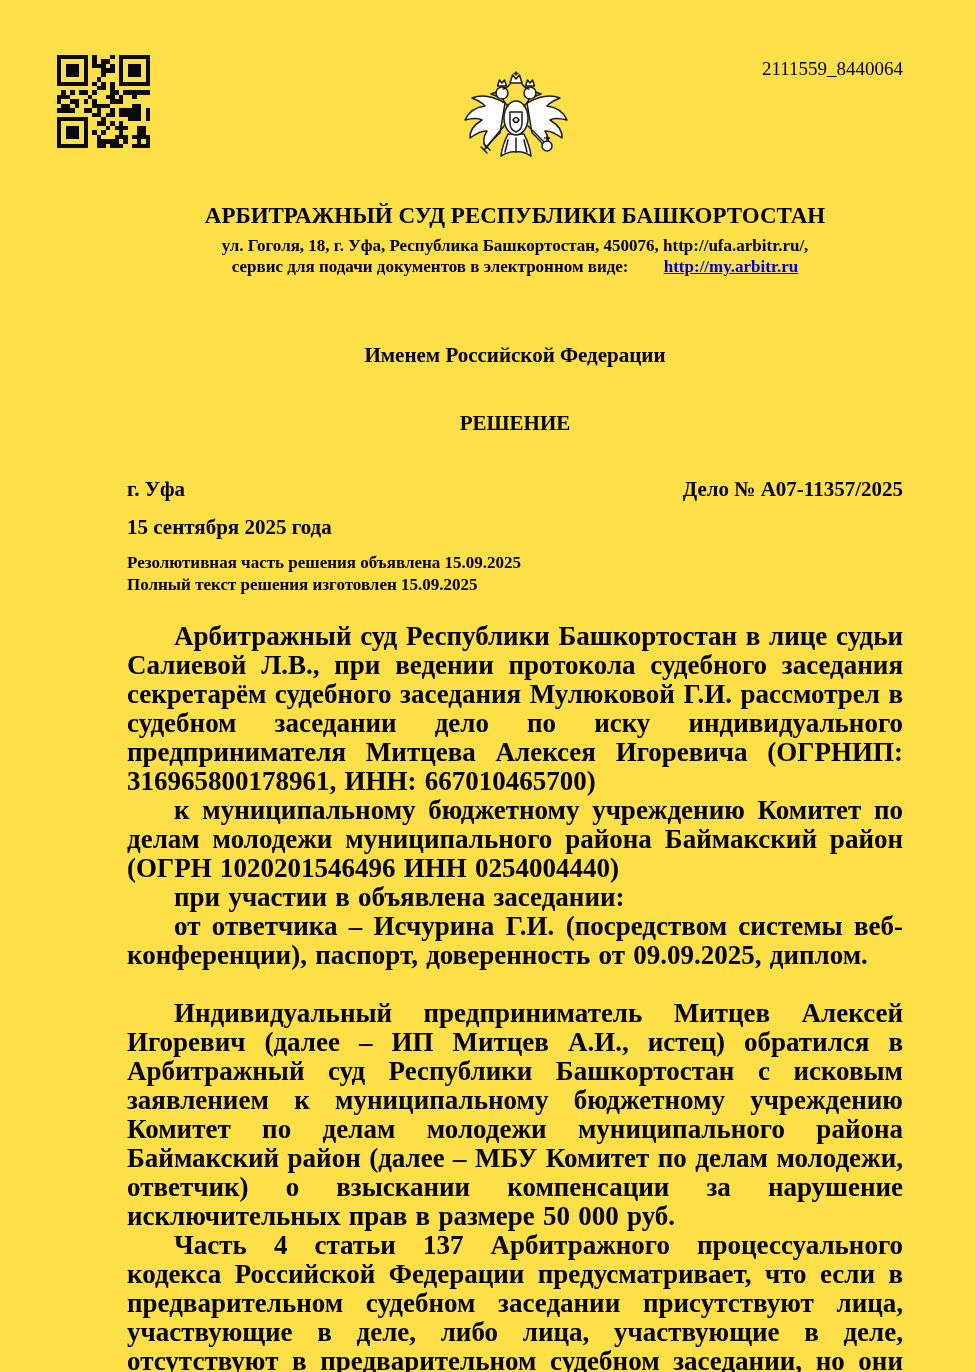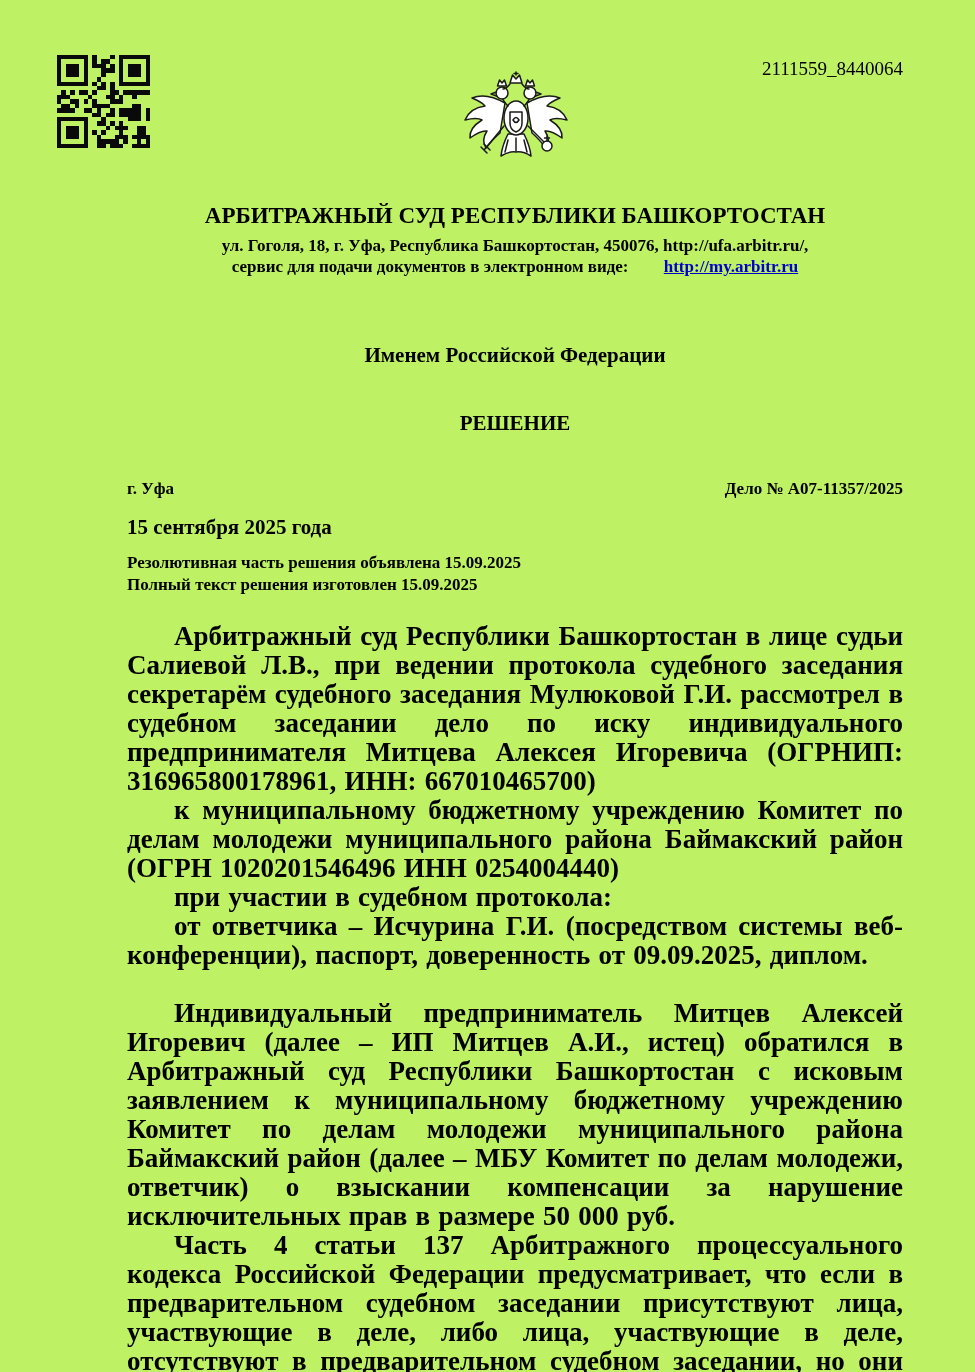--- a/index.html
+++ b/index.html
@@ -1,20 +1,20 @@
 <!DOCTYPE html>
 <html><head>
 <meta charset="utf-8">
 <style>
   html, body { margin: 0; padding: 0; background: #ffffff; }
   .page {
     position: relative;
     width: 975px;
     height: 1372px;
-    background: #bef264;
+    background: #fde047;
     color: #000000;
     font-family: "Liberation Serif", serif;
     overflow: hidden;
   }
   .qr {
     position: absolute;
     left: 57px; top: 55px;
     width: 93px; height: 93px;
   }
   .qr svg { width: 100%; height: 100%; shape-rendering: crispEdges; fill: #0a0a0a; }
@@ -35,21 +35,21 @@
     left: 127px; top: 0;
     width: 776px;
     font-weight: bold;
   }
   .court-name   { margin-top: 202px; text-align: center; font-size: 23px; line-height: 27px; }
   .court-address{ margin-top: 6px;  text-align: center; font-size: 17px; line-height: 21px; }
   .court-service{ text-align: center; font-size: 17px; line-height: 21px; }
   .court-service a { text-decoration: underline; }
   .imenem    { margin-top: 66px; text-align: center; font-size: 21px; line-height: 24px; }
   .doc-title { margin-top: 44px; text-align: center; font-size: 21px; line-height: 24px; }
-  .case-row  { margin-top: 42px; display: flex; justify-content: space-between; font-size: 17px; line-height: 24px; }
+  .case-row  { margin-top: 42px; display: flex; justify-content: space-between; font-size: 21px; line-height: 24px; }
   .date-line { margin-top: 14px; font-size: 21px; line-height: 24px; }
   .small-lines { margin-top: 13px; font-size: 17px; line-height: 22px; }
   .body {
     margin-top: 26px;
     font-size: 27px;
     line-height: 29px;
     text-align: justify;
     word-spacing: 1.5px;
   }
   .body p { margin: 0; text-indent: 47px; }
@@ -245,20 +245,20 @@
     <div class="date-line">15 сентября 2025 года</div>
 
     <div class="small-lines">
       <div>Резолютивная часть решения объявлена 15.09.2025</div>
       <div>Полный текст решения изготовлен 15.09.2025</div>
     </div>
 
     <div class="body">
       <p>Арбитражный суд Республики Башкортостан в лице судьи Салиевой Л.В., при ведении протокола судебного заседания секретарём судебного заседания Мулюковой Г.И. рассмотрел в судебном заседании дело по иску индивидуального предпринимателя Митцева Алексея Игоревича (ОГРНИП: 316965800178961, ИНН: 667010465700)</p>
       <p>к муниципальному бюджетному учреждению  Комитет по делам молодежи муниципального района Баймакский район (ОГРН 1020201546496 ИНН 0254004440)</p>
-      <p>при участии в судебном протокола:</p>
+      <p>при участии в объявлена заседании:</p>
       <p>от ответчика – Исчурина Г.И. (посредством системы веб-конференции), паспорт, доверенность от 09.09.2025, диплом.</p>
       <p class="gap-before">Индивидуальный предприниматель Митцев Алексей Игоревич (далее – ИП Митцев А.И., истец) обратился в Арбитражный суд Республики Башкортостан с исковым заявлением к муниципальному бюджетному учреждению  Комитет по делам молодежи муниципального района Баймакский район (далее – МБУ Комитет по делам молодежи, ответчик) о взыскании компенсации за нарушение исключительных прав в размере 50 000 руб.</p>
       <p>Часть 4 статьи 137 Арбитражного процессуального кодекса Российской Федерации предусматривает, что если в предварительном судебном заседании присутствуют лица, участвующие в деле, либо лица, участвующие в деле, отсутствуют в предварительном судебном заседании, но они извещены о времени и месте судебного заседания или совершения</p>
     </div>
 
   </div>
 </div>
 
 </body></html>

